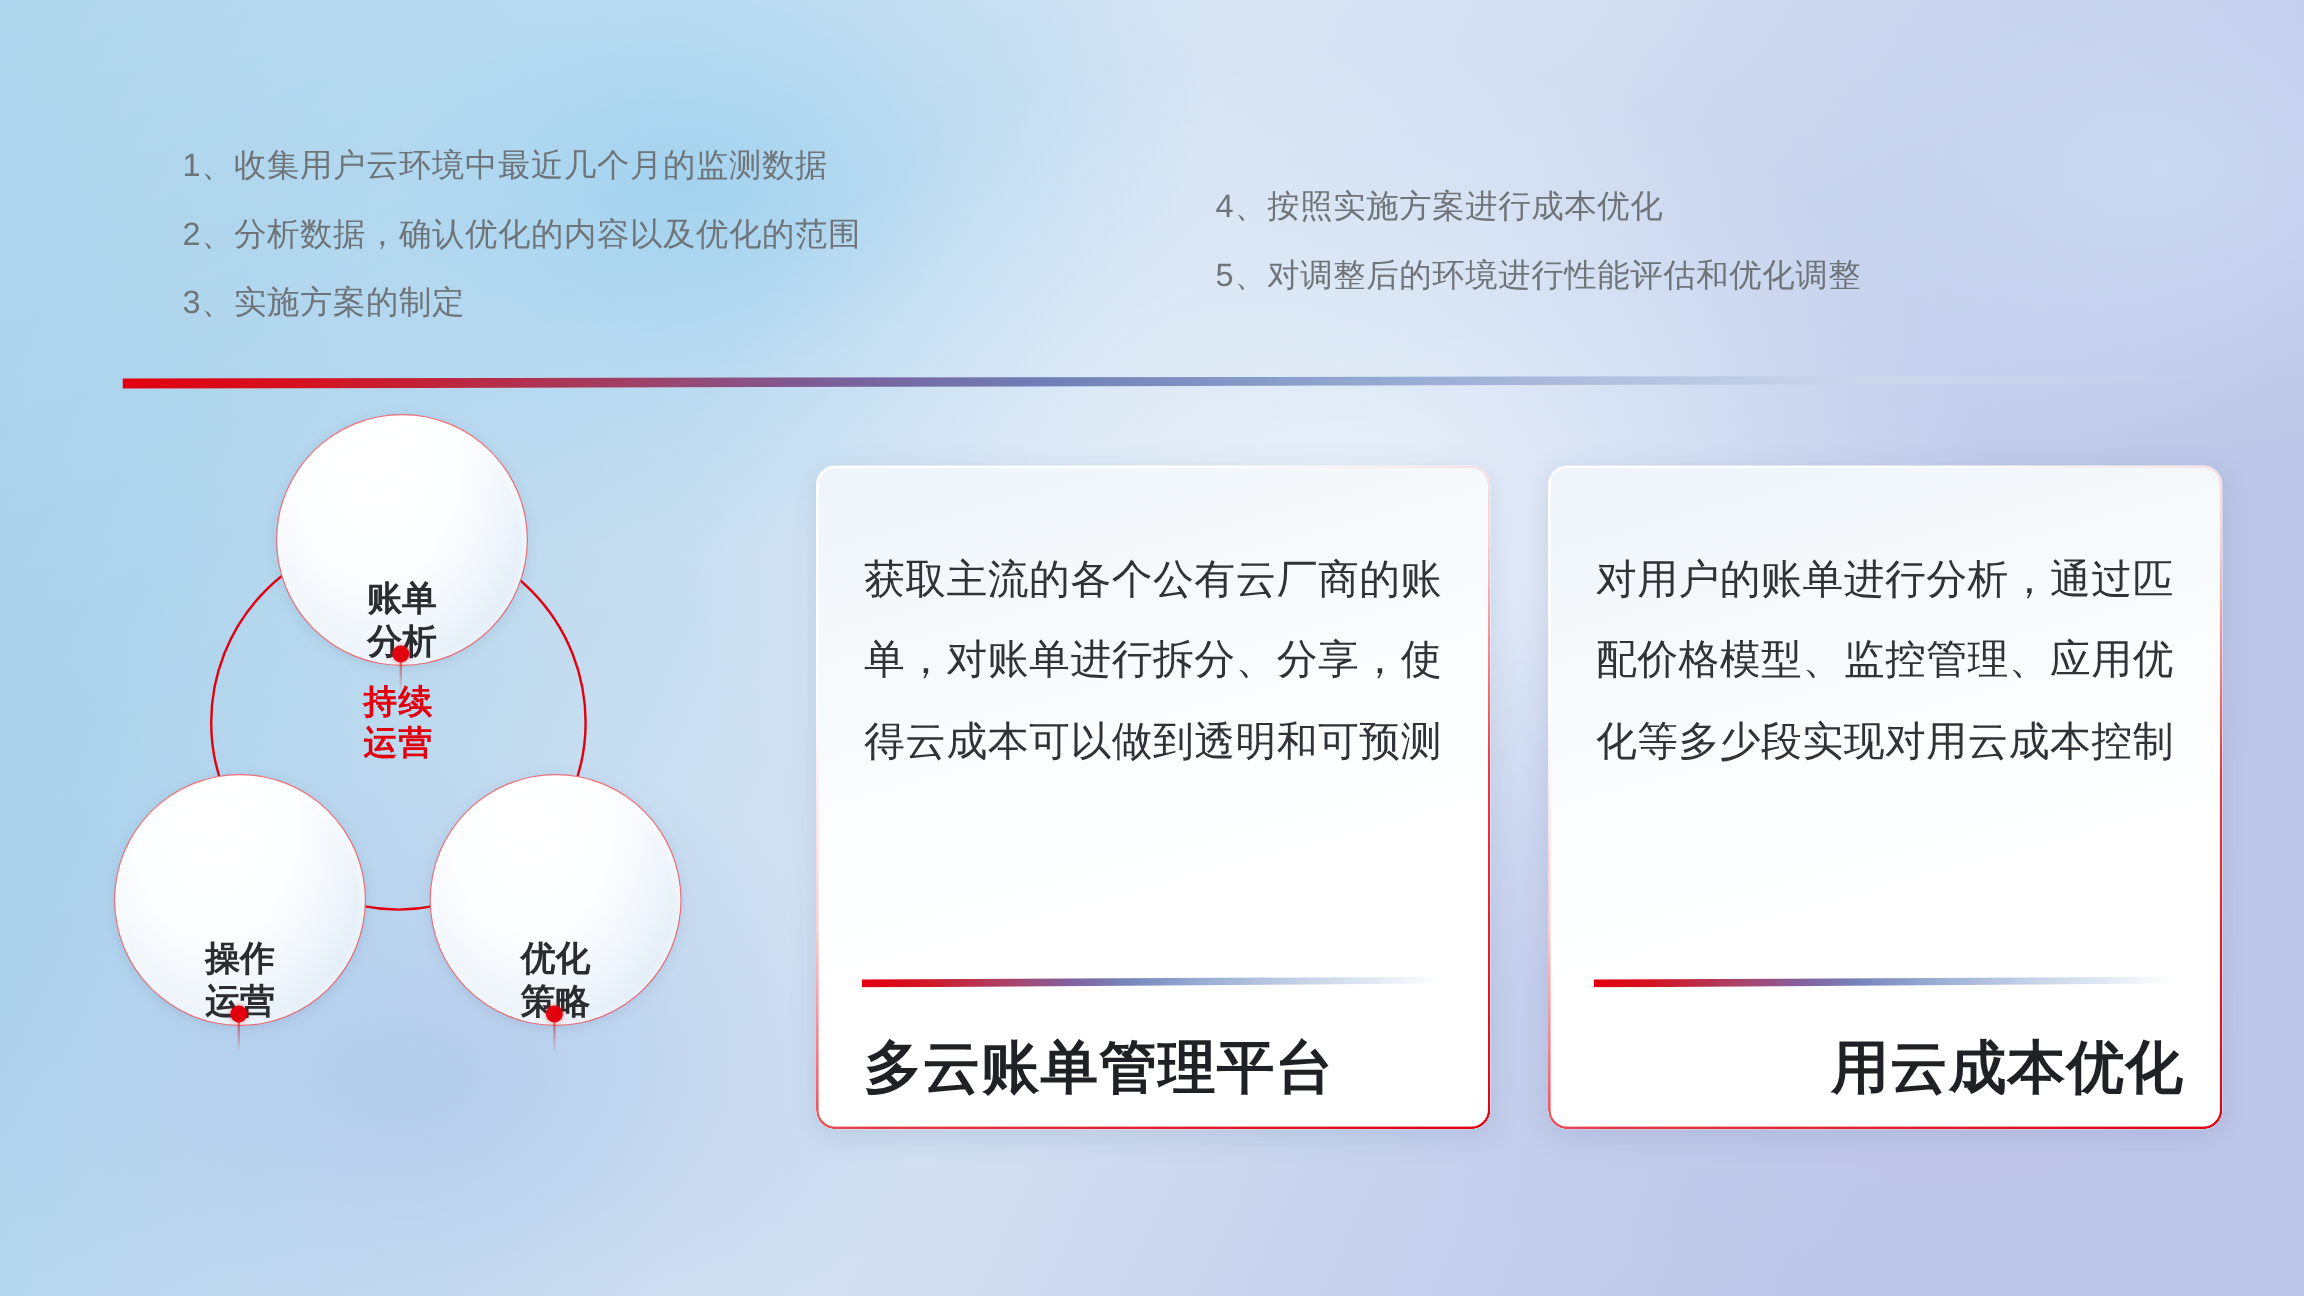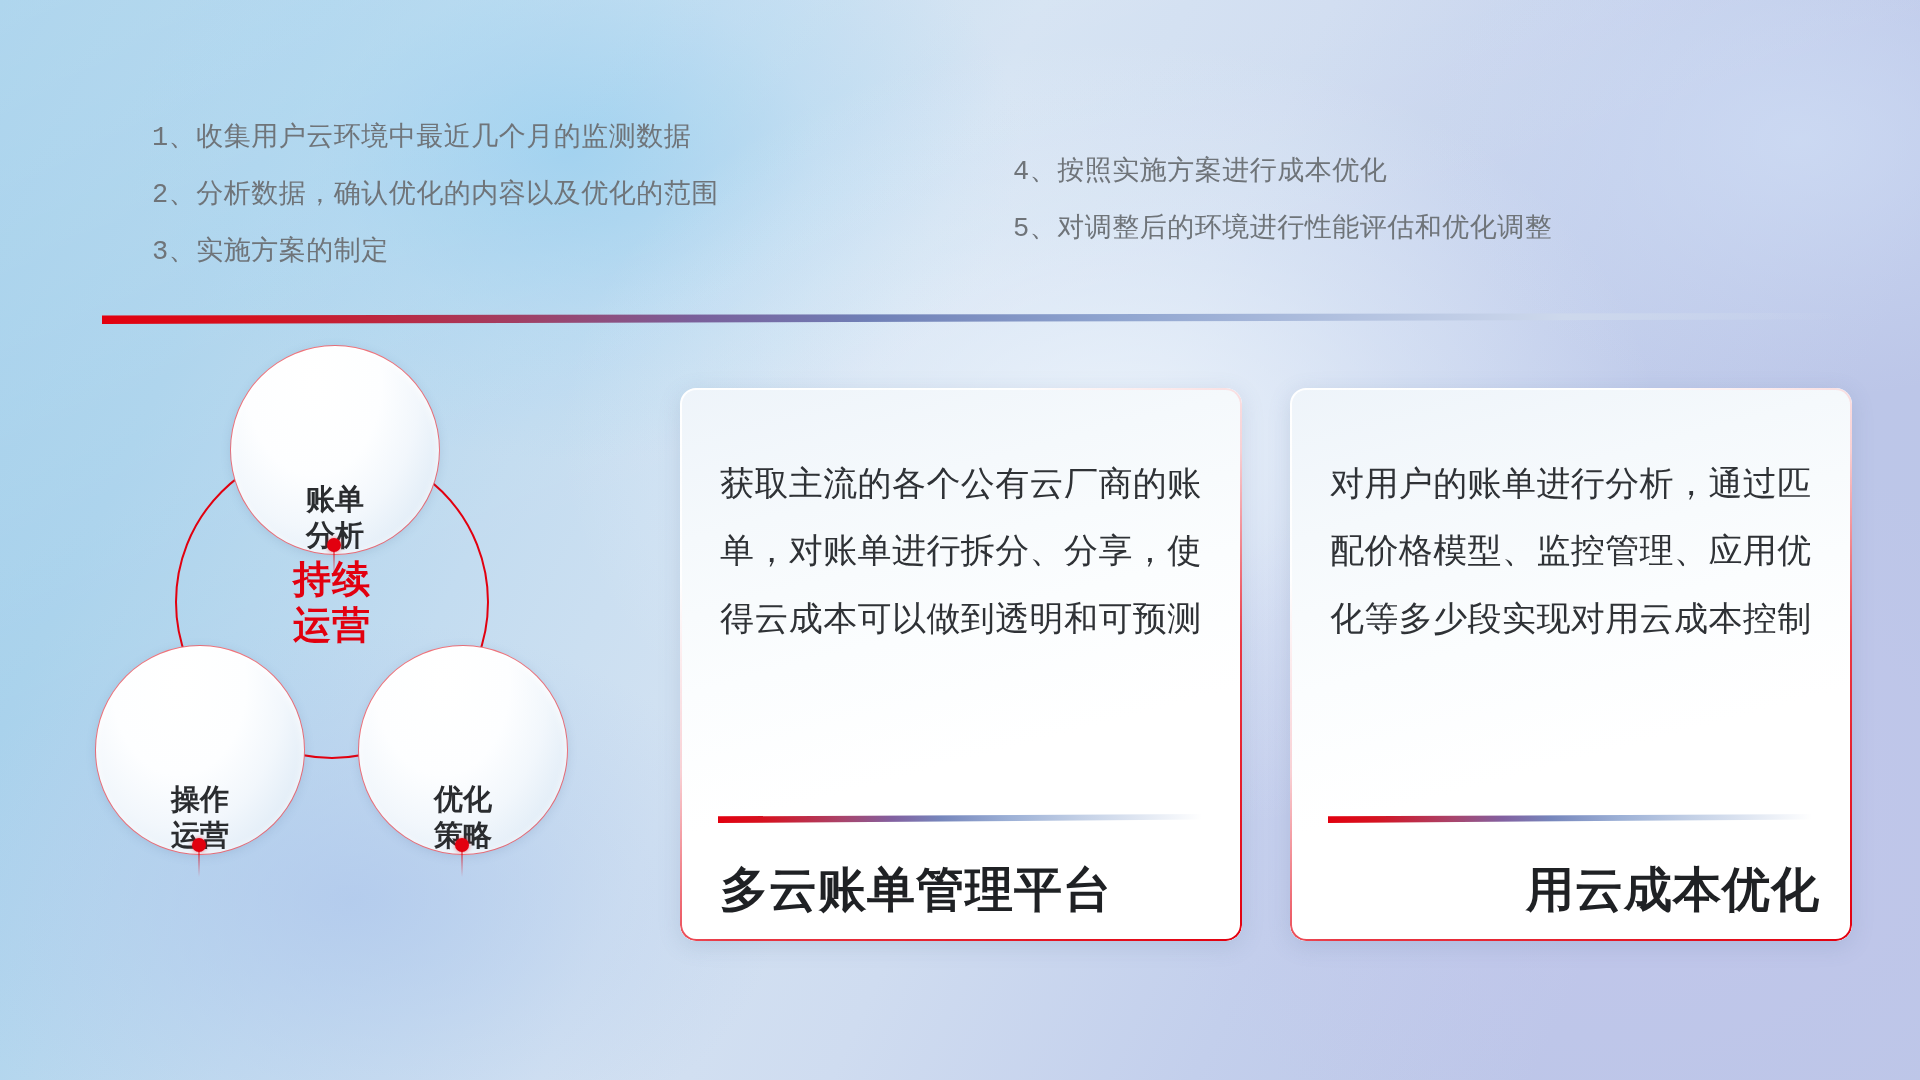--- a/index.html
+++ b/index.html
@@ -74,21 +74,20 @@
   }
 
   
   .steps {
     position: absolute;
     color: #6f7479;
     font-size: 27px;
     line-height: 1;
     white-space: nowrap;
     letter-spacing: 0.5px;
-    font-family: Liberation Mono, monospace;
   }
   .steps .row { margin-bottom: 30px; }
   .steps .row:last-child { margin-bottom: 0; }
 
   #steps-left  { left: 152px; top: 125px; }
   #steps-right { left: 1013px; top: 159px; }
 
   
   #divider {
     position: absolute;
@@ -153,21 +152,21 @@
   }
   #ring-center {
     position: absolute;
     left: 80px; top: 100px;
     width: 314px; height: 314px;
     display: flex;
     align-items: center;
     justify-content: center;
     text-align: center;
     color: #e2000f;
-    font-size: 38px;
+    font-size: 28px;
     font-weight: bold;
     line-height: 1.22;
     letter-spacing: 1px;
   }
   .node-dot {
     position: absolute;
     width: 14px; height: 14px;
     border-radius: 50%;
     background: #e2000f;
     box-shadow: 0 0 4px rgba(226,0,15,0.5);

